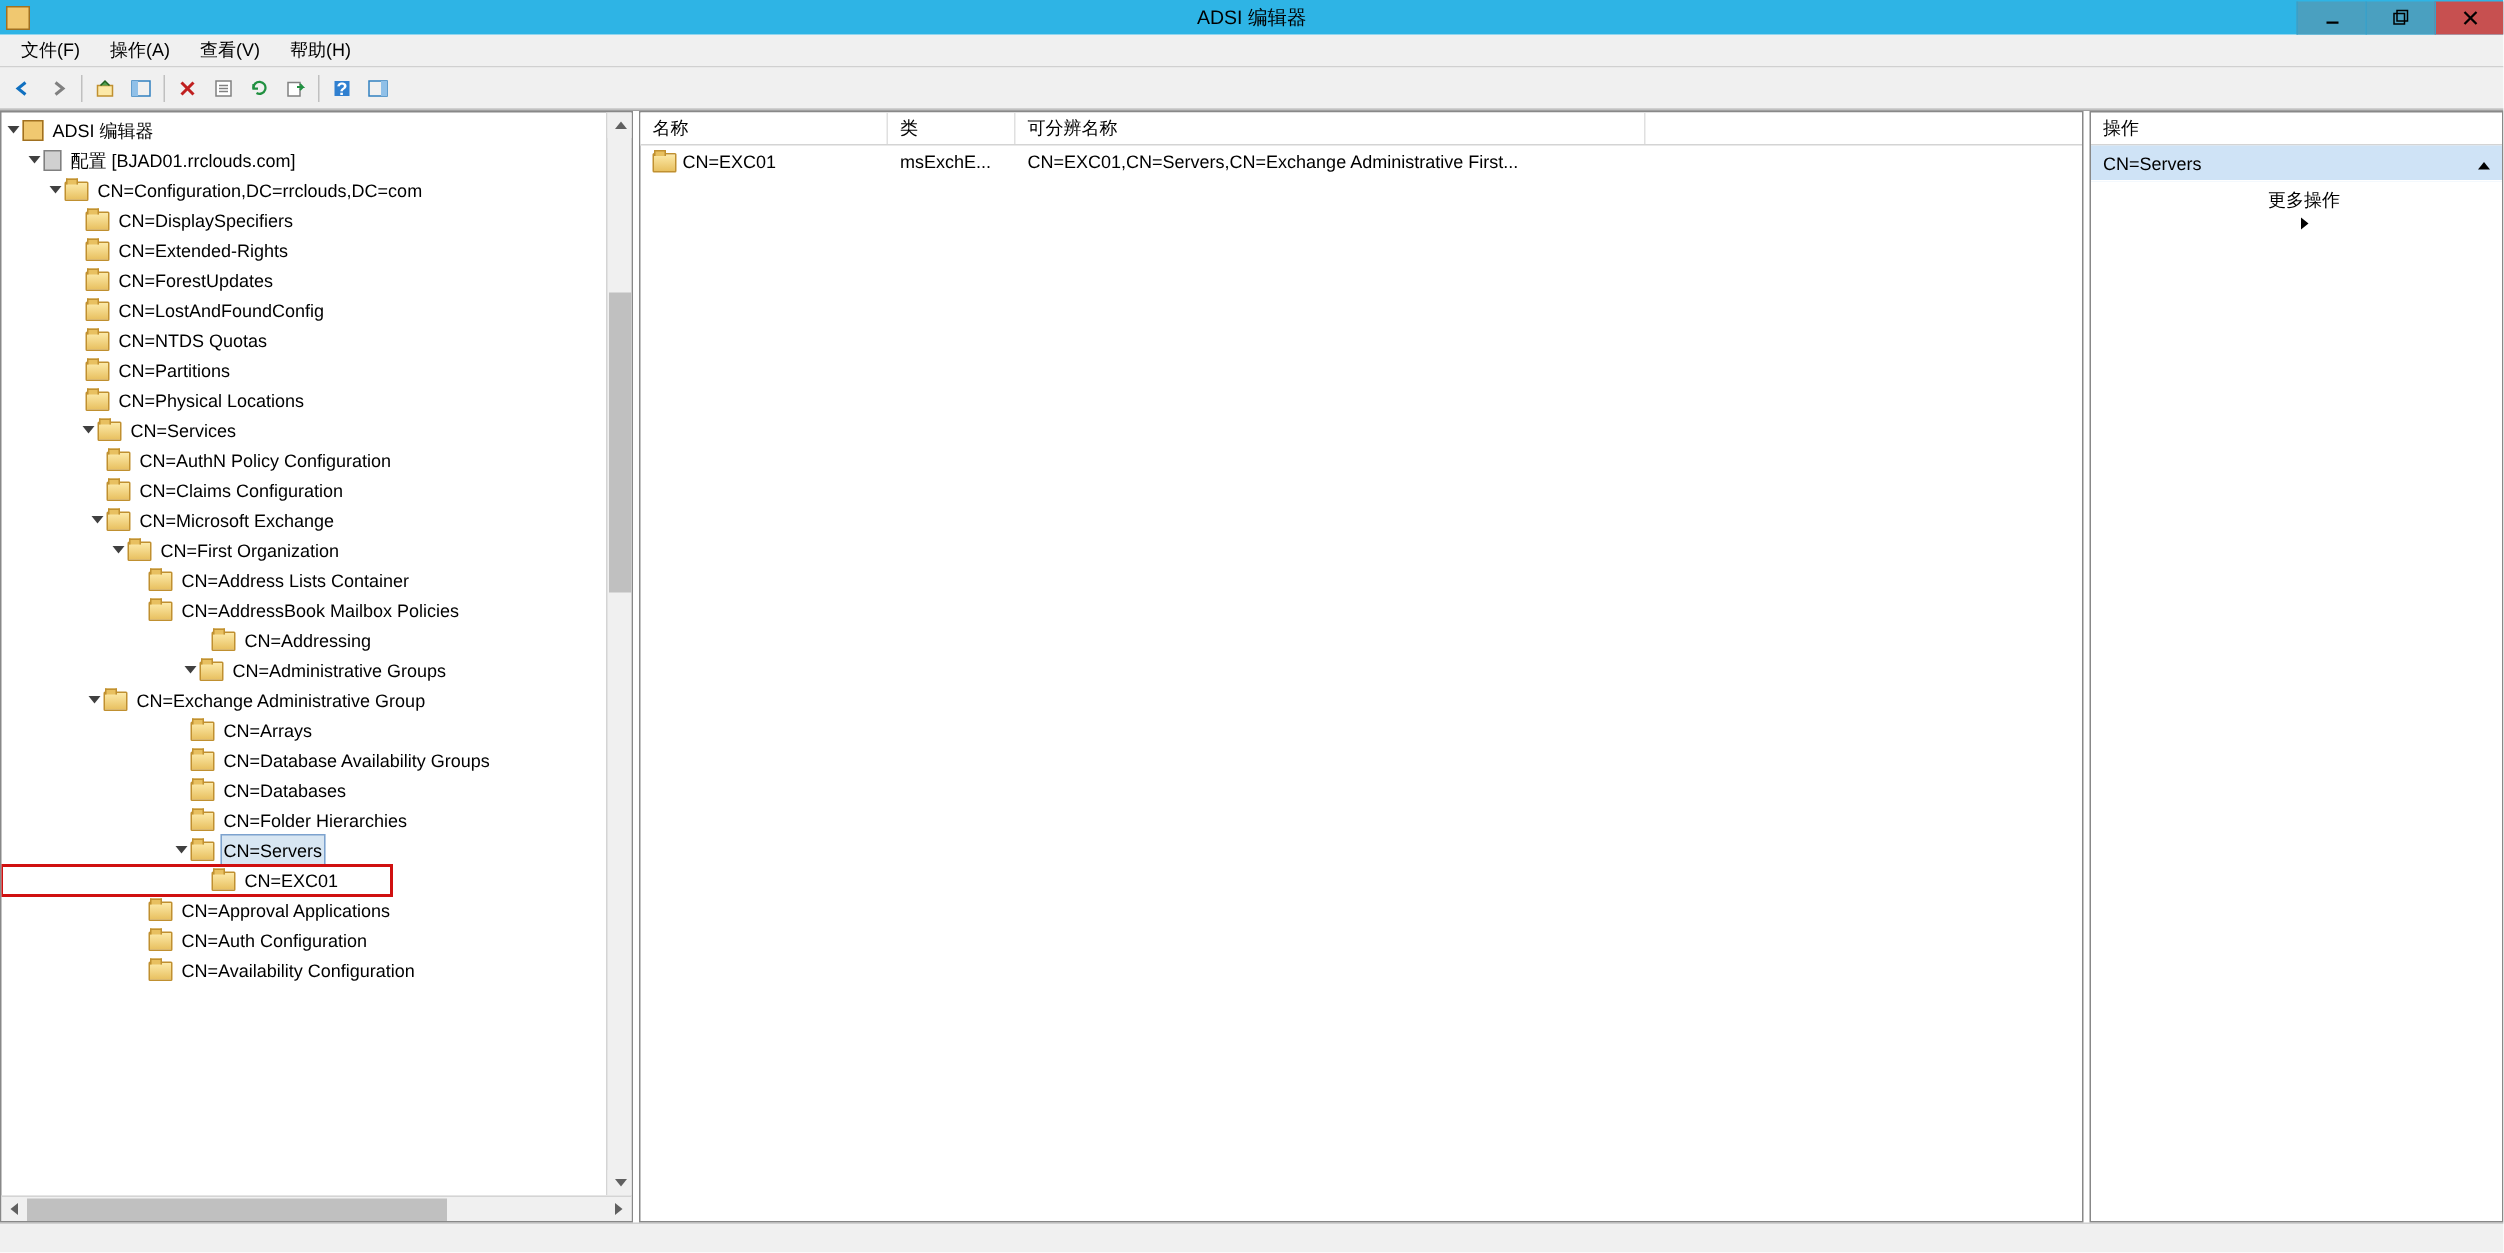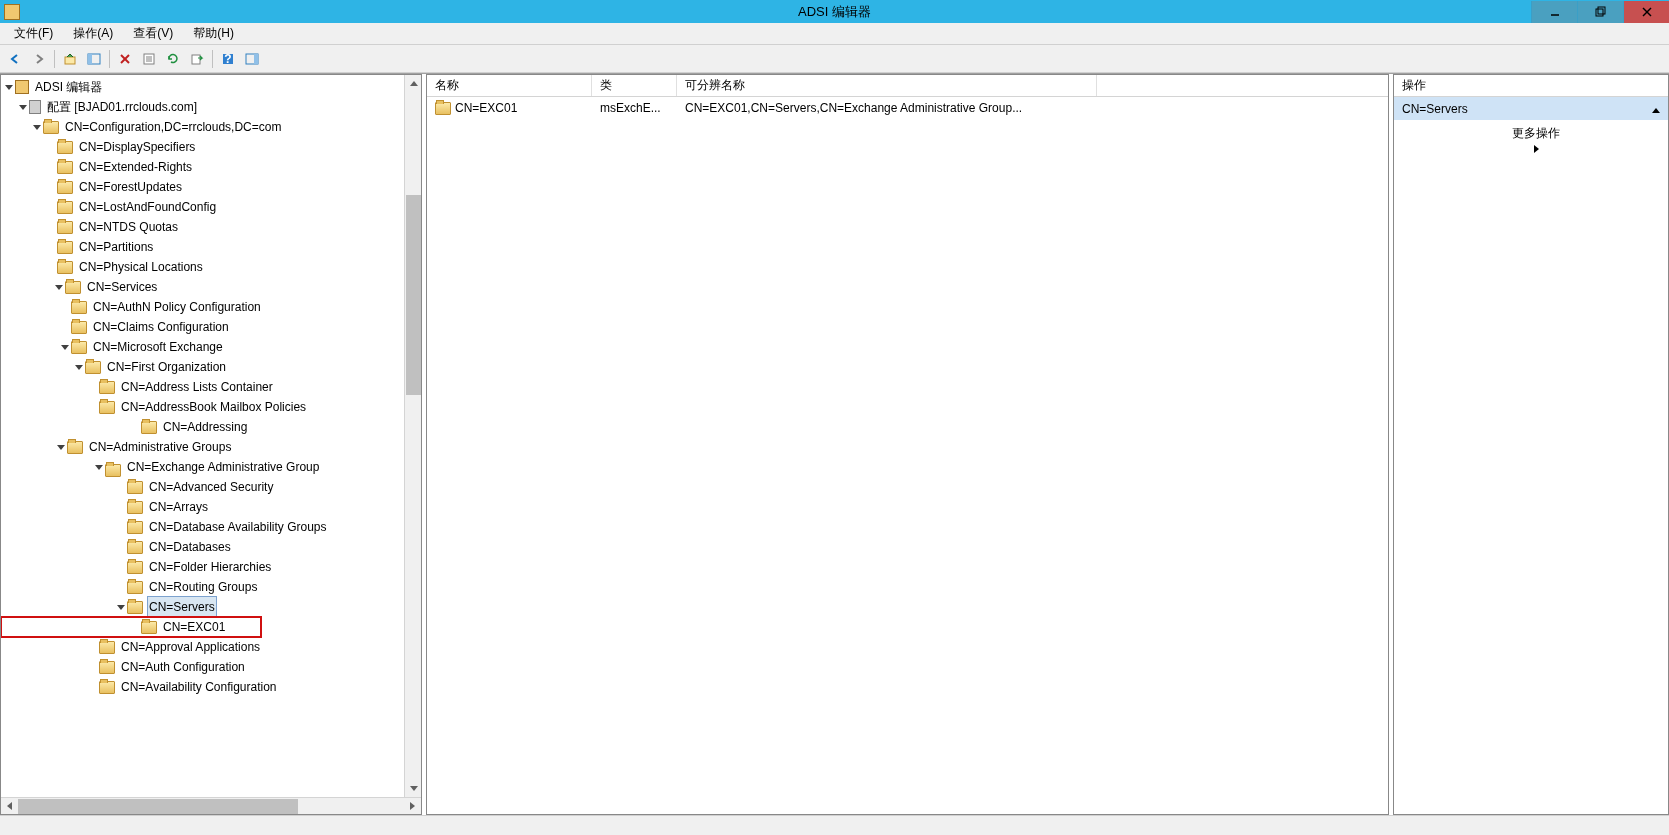--- a/index.html
+++ b/index.html
@@ -232,53 +232,45 @@
             <span class="node-label">CN=Address Lists Container</span>
           </div>
         <div class="node" style="padding-left:98px;">
             <span class="foldericon"></span>
             <span class="node-label">CN=AddressBook Mailbox Policies</span>
           </div>
         <div class="node" style="padding-left:98px;margin-left:42px;">
             <span class="foldericon"></span>
             <span class="node-label">CN=Addressing</span>
           </div>
-        <div class="node" style="padding-left:54px;">
+        <div class="node" style="padding-left:120px;">
             <span class="expander"><span class="tri tri-down"></span></span>
             <span class="foldericon"></span>
             <span class="node-label">CN=Administrative Groups</span>
           </div>
-        <div class="node" style="padding-left:92px;align-items:flex-end;">
+        <div class="node" style="padding-left:56px;">
             <span class="expander"><span class="tri tri-down"></span></span>
             <span class="foldericon"></span>
             <span class="node-label">CN=Exchange Administrative Group</span>
           </div>
         <div class="node" style="padding-left:126px;">
             <span class="foldericon"></span>
-            <span class="node-label">CN=Advanced Security</span>
+            <span class="node-label">CN=Arrays</span>
           </div>
         <div class="node" style="padding-left:126px;">
             <span class="foldericon"></span>
-            <span class="node-label">CN=Arrays</span>
+            <span class="node-label">CN=Database Availability Groups</span>
           </div>
         <div class="node" style="padding-left:126px;">
             <span class="foldericon"></span>
-            <span class="node-label">CN=Database Availability Groups</span>
+            <span class="node-label">CN=Databases</span>
           </div>
         <div class="node" style="padding-left:126px;">
             <span class="foldericon"></span>
-            <span class="node-label">CN=Databases</span>
-          </div>
-        <div class="node" style="padding-left:126px;">
-            <span class="foldericon"></span>
             <span class="node-label">CN=Folder Hierarchies</span>
-          </div>
-        <div class="node" style="padding-left:126px;">
-            <span class="foldericon"></span>
-            <span class="node-label">CN=Routing Groups</span>
           </div>
         <div class="node selected" style="padding-left:114px;">
             <span class="expander"><span class="tri tri-down"></span></span>
             <span class="foldericon"></span>
             <span class="node-label">CN=Servers</span>
           </div>
         <div class="node" style="padding-left:128px; outline:2px solid #d01010; outline-offset:-1px; width:260px; margin-left:0;">
             <span class="expander" style="visibility:hidden;"><span class="tri tri-right"></span></span>
             <span class="foldericon"></span>
             <span class="node-label">CN=EXC01</span>
@@ -324,21 +316,21 @@
       <div class="list-header-cell" style="width:165px;">名称</div>
       <div class="list-header-cell" style="width:85px;">类</div>
       <div class="list-header-cell" style="width:420px;">可分辨名称</div>
     </div>
     <div class="list-row">
       <div class="list-cell" style="width:165px; display:flex; align-items:center;">
           <span class="foldericon"></span>
           <span>CN=EXC01</span>
         </div>
       <div class="list-cell" style="width:85px;">msExchE...</div>
-      <div class="list-cell" style="width:420px;">CN=EXC01,CN=Servers,CN=Exchange Administrative Group...</div>
+      <div class="list-cell" style="width:420px;">CN=EXC01,CN=Servers,CN=Exchange Administrative First...</div>
     </div>
   </div>
 
   <div class="pane actions-pane">
     <div class="actions-header">操作</div>
     <div class="actions-section">
       <span>CN=Servers</span>
       <span><span class="tri tri-up-s" style="border-bottom-color:#000;"></span></span>
     </div>
     <div class="actions-item">

